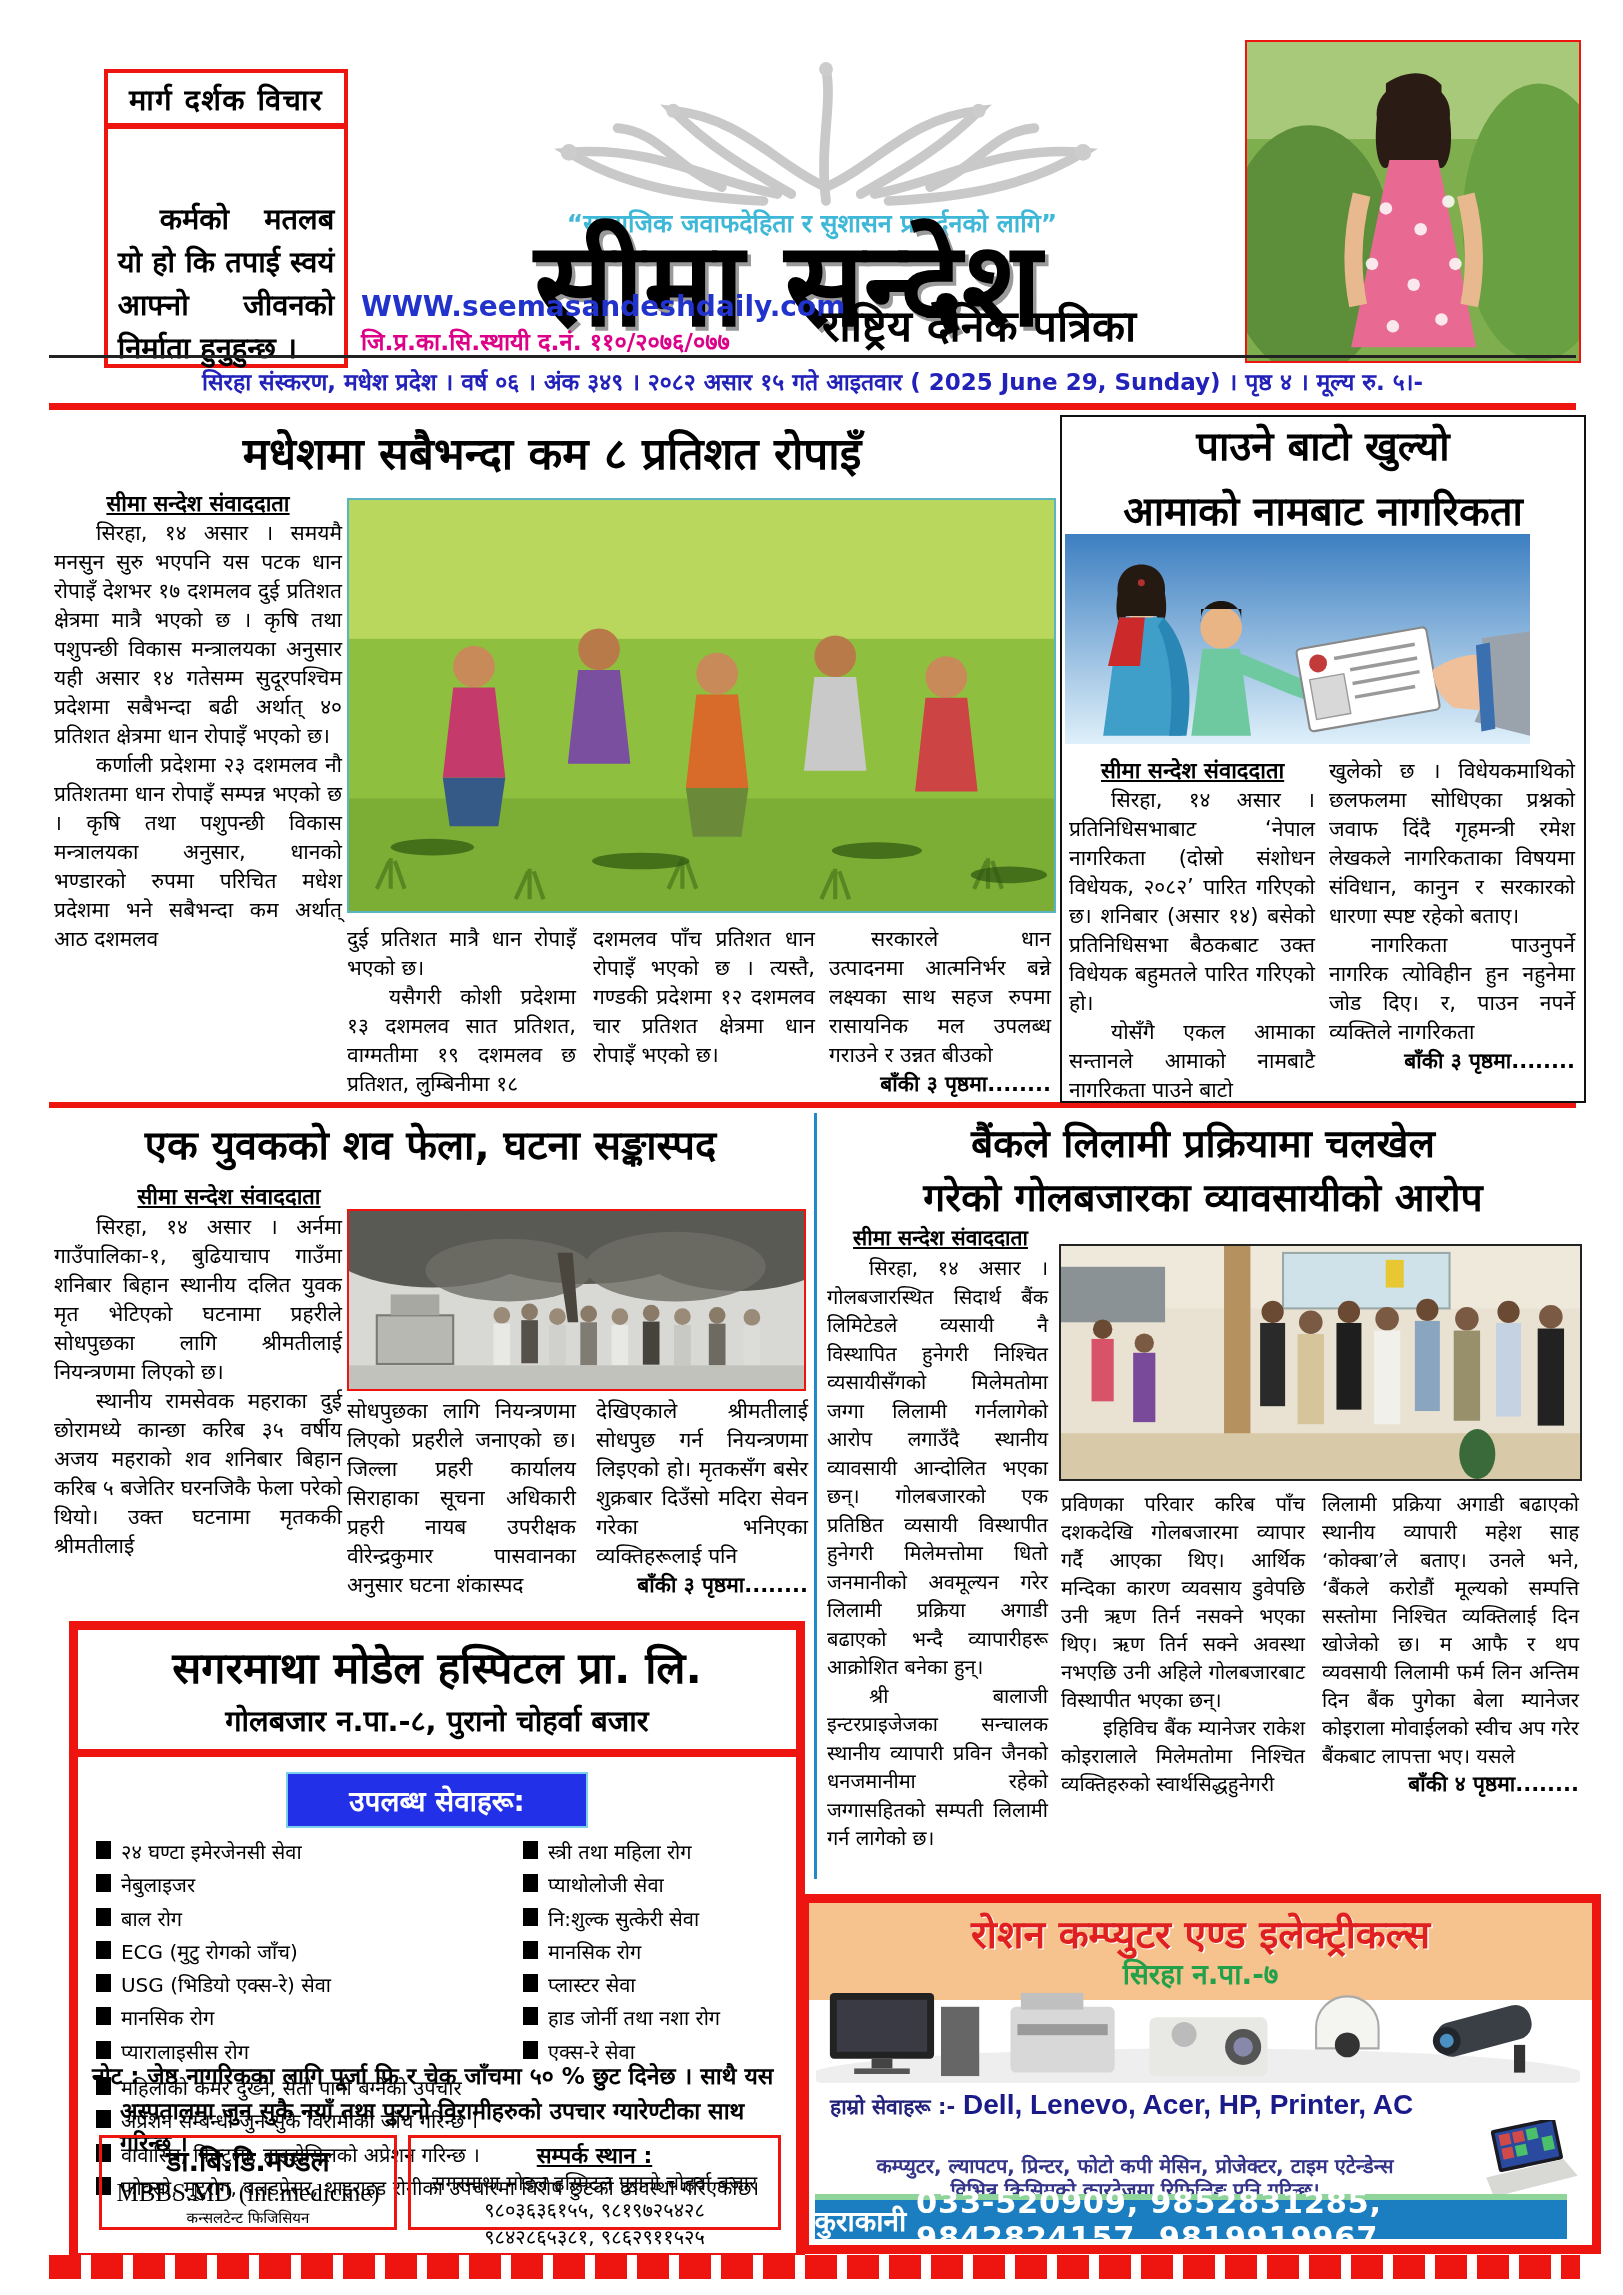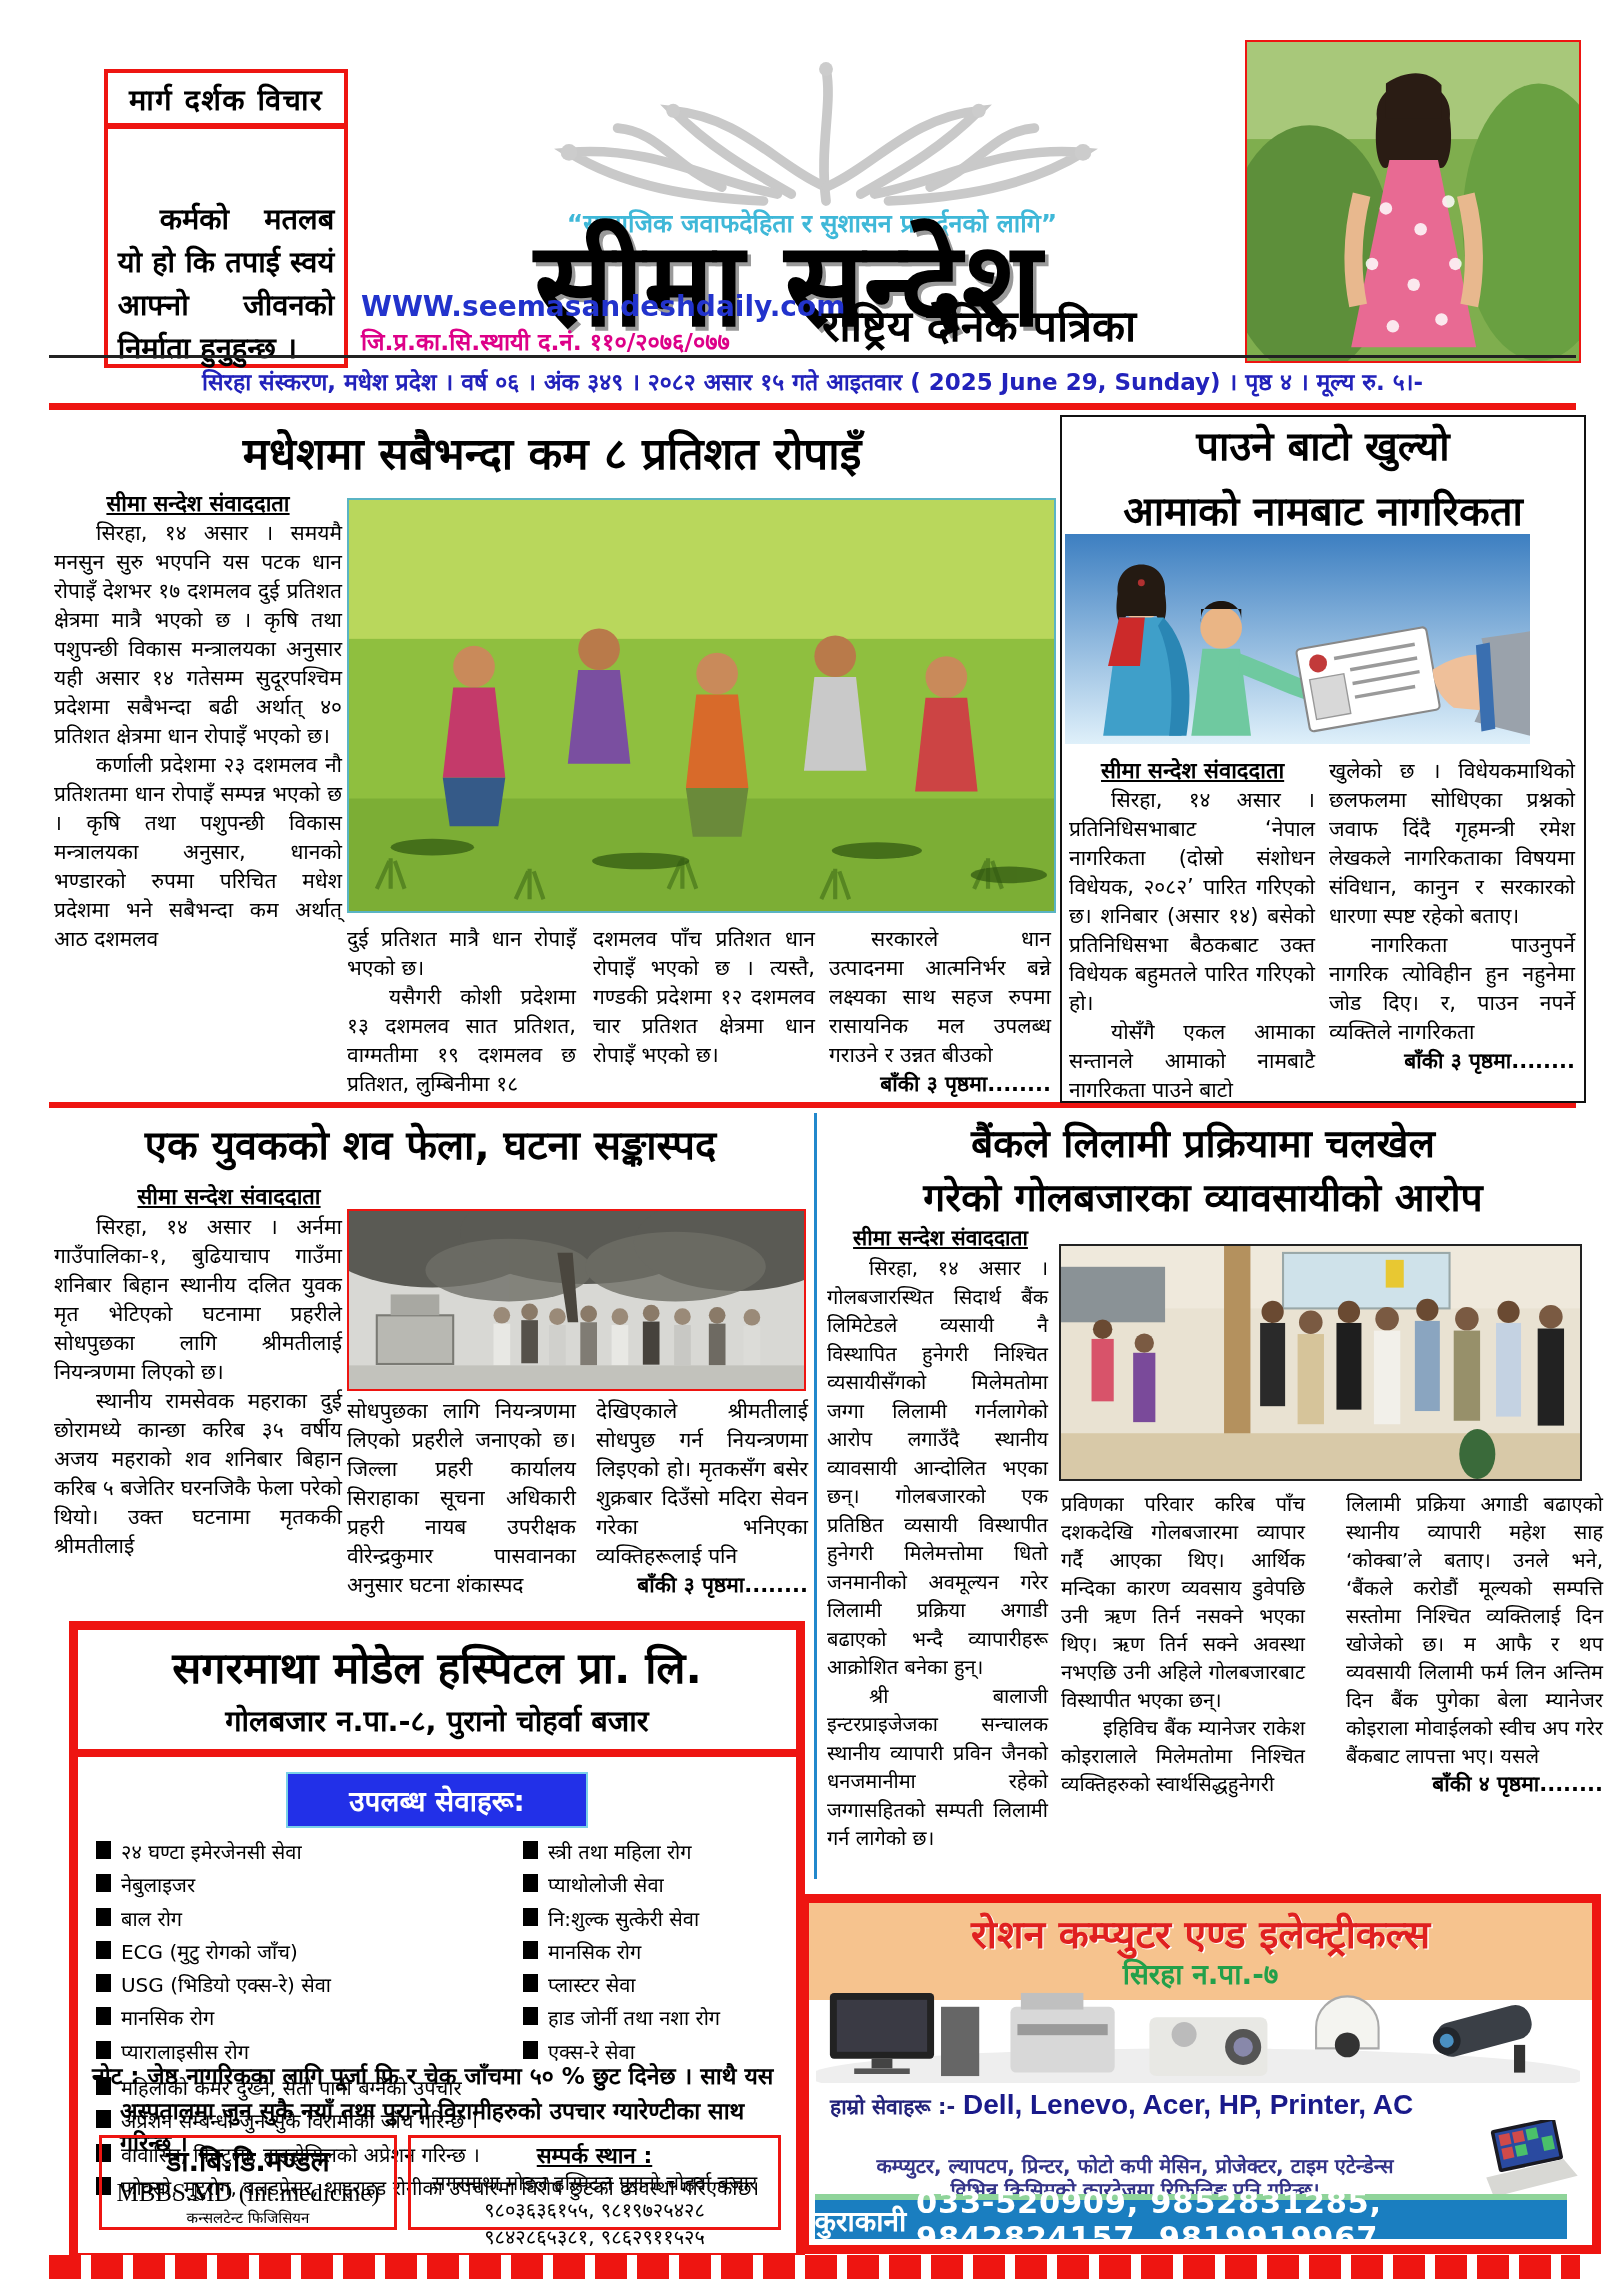--- a/index.html
+++ b/index.html
@@ -285,21 +285,21 @@
         <rect x="687" y="119" width="38" height="140" fill="#222222"></rect>
     </g>
     <ellipse cx="600" cy="300" rx="26" ry="36" fill="#3a6a3a"></ellipse>
   </svg>
 </div>
 
 <div class="abs bodytxt just" style="left:1061px;top:1490px;width:244px;height:389px;font-size:20px;line-height:28px;">
   <p style="text-indent:0;">प्रविणका परिवार करिब पाँच दशकदेखि गोलबजारमा व्यापार गर्दै आएका थिए। आर्थिक मन्दिका कारण व्यवसाय डुवेपछि उनी ऋण तिर्न नसक्ने भएका थिए। ऋण तिर्न सक्ने अवस्था नभएछि उनी अहिले गोलबजारबाट विस्थापीत भएका छन्।</p>
   <p>इहिविच बैंक म्यानेजर राकेश कोइरालाले मिलेमतोमा निश्चित व्यक्तिहरुको स्वार्थसिद्धहुनेगरी</p>
 </div>
-<div class="abs bodytxt just" style="left:1322px;top:1490px;width:257px;height:389px;font-size:20px;line-height:28px;margin-left:24px;">
+<div class="abs bodytxt just" style="left:1322px;top:1490px;width:257px;height:389px;font-size:20px;line-height:28px;">
   <p style="text-indent:0;">लिलामी प्रक्रिया अगाडी बढाएको स्थानीय व्यापारी महेश साह ‘कोक्बा’ले बताए। उनले भने, ‘बैंकले करोडौं मूल्यको सम्पत्ति सस्तोमा निश्चित व्यक्तिलाई दिन खोजेको छ। म आफै र थप व्यवसायी लिलामी फर्म लिन अन्तिम दिन बैंक पुगेका बेला म्यानेजर कोइराला मोवाईलको स्वीच अप गरेर बैंकबाट लापत्ता भए। यसले</p>
   <div class="continued">बाँकी ४ पृष्ठमा........</div>
 </div>
 
 <div class="abs" style="left:69px;top:1621px;width:718px;height:623px;border:9.7px solid #ee1511;background:#fff;">
   <div class="ctr headline" style="margin-top:7px;font-size:43px;">सगरमाथा मोडेल हस्पिटल प्रा. लि.</div>
   <div class="ctr bold" style="font-size:29px;margin-top:4.2px;">गोलबजार न.पा.-८, पुरानो चोहर्वा बजार</div>
   <div style="margin-top:9.7px;height:8.3px;background:#ee1511;"></div>
   <div class="ctr" style="margin:15.3px auto 12.5px auto;width:298px;background:#2230e8;border:2.1px solid #7ad0e8;padding:7px 0;">
     <span class="bold" style="color:#ffffff;font-size:28px;">उपलब्ध सेवाहरू:</span>

